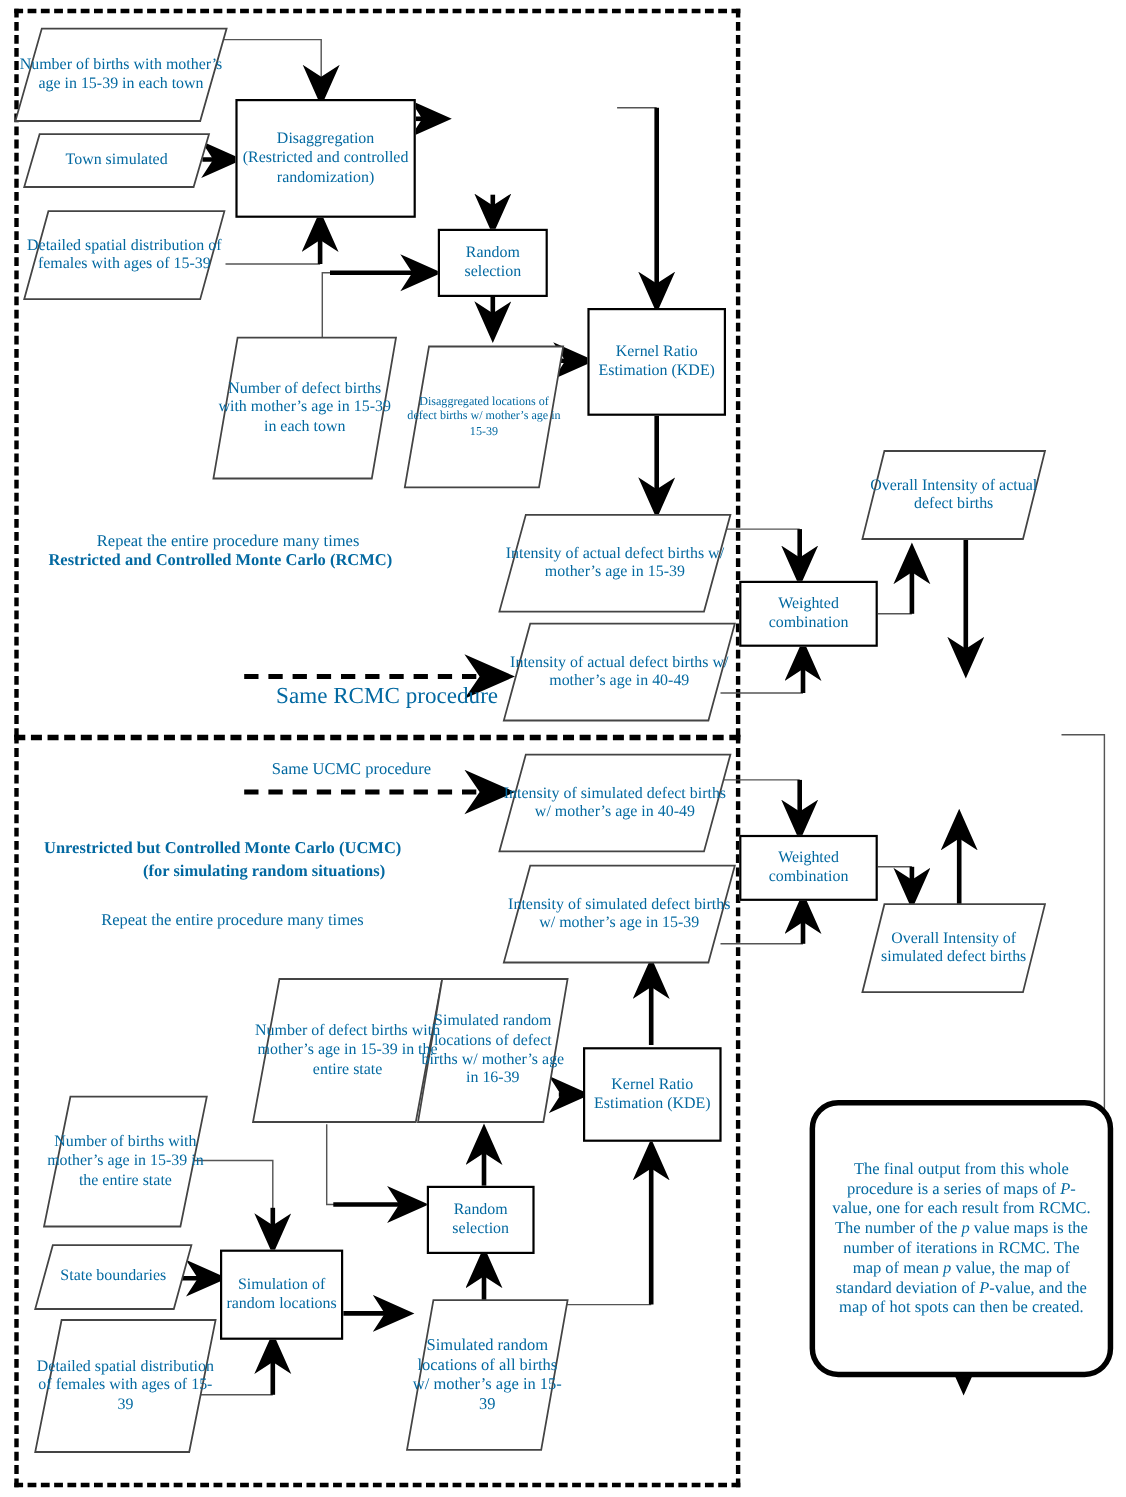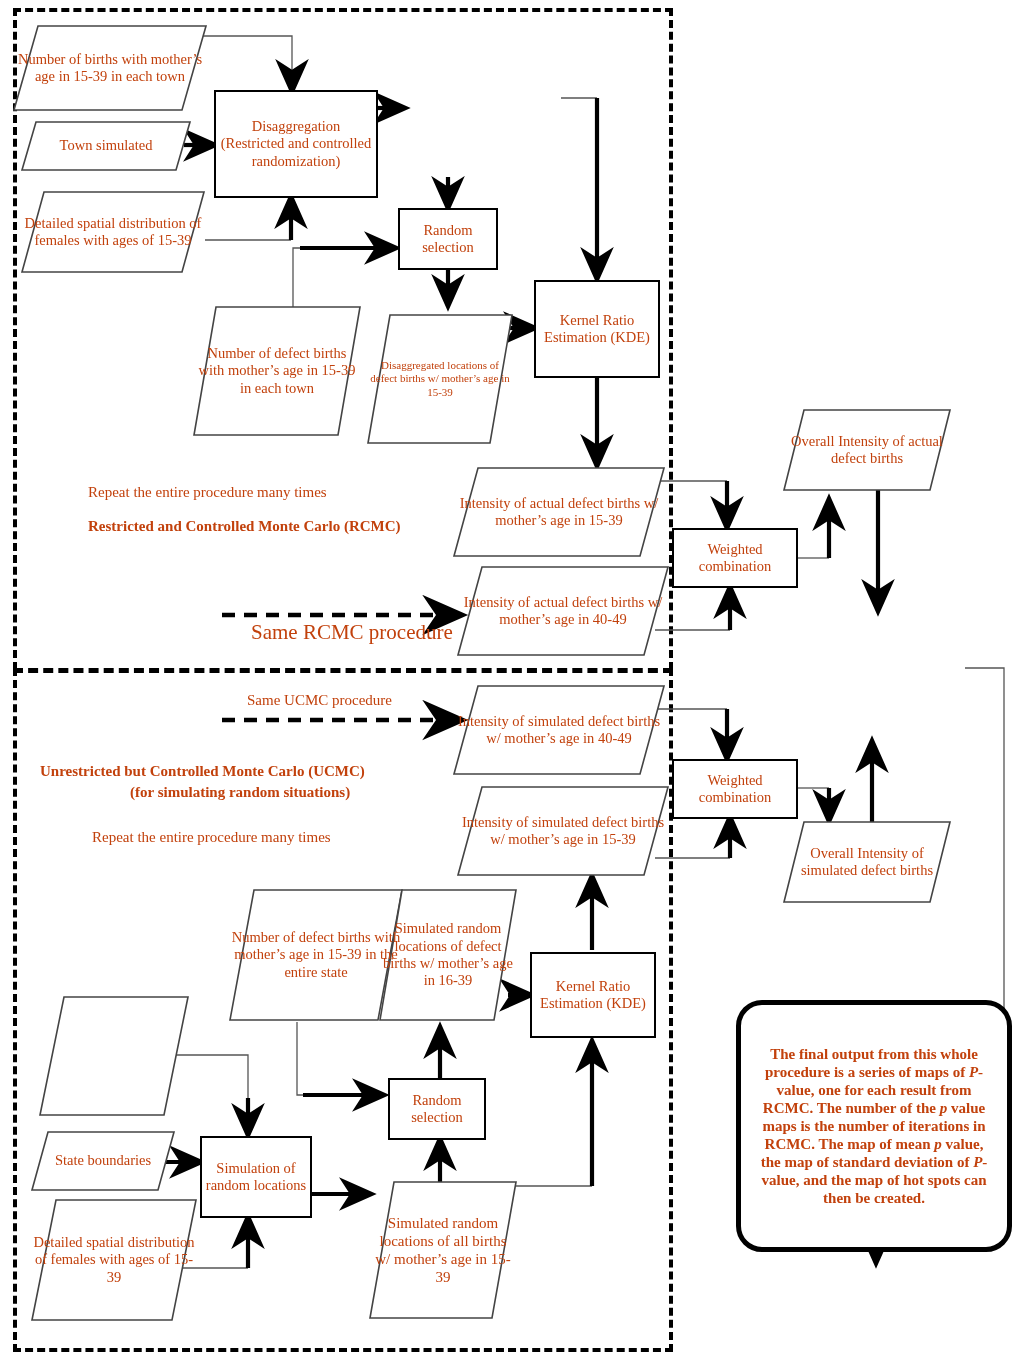--- a/index.html
+++ b/index.html
@@ -1,37 +1,37 @@
 <!DOCTYPE html>
 <html><head>
 <meta charset="utf-8">
 <style>
   html,body{margin:0;padding:0;background:#fff;}
   #page{position:relative;width:1024px;height:1361px;background:#fff;
-        font-family:"Liberation Serif","DejaVu Serif",serif;color:#c2410c;overflow:hidden;}
+        font-family:"Liberation Serif","DejaVu Serif",serif;color:#0369a1;overflow:hidden;}
 
   
   .dashed-region{position:absolute;border:4px dashed #000;box-sizing:border-box;}
   .dashed-hline{position:absolute;border-top:5px dashed #000;}
 
   
   .node{position:absolute;box-sizing:border-box;display:flex;align-items:center;
         justify-content:center;text-align:center;line-height:1.20;}
   .node .txt{display:block;width:100%;padding:0 3px;}
 
   
   .rect{border:2.2px solid #000;background:#fff;}
 
   
   .para{background:transparent;}
   .para .shape{position:absolute;left:0;top:0;width:100%;height:100%;}
   .para .txt{position:relative;z-index:2;}
 
   
-  .rounded{border:5px solid #000;border-radius:26px;background:#fff;font-weight:bold;}
+  .rounded{border:5px solid #000;border-radius:26px;background:#fff;}
 
   
   .label{position:absolute;white-space:nowrap;}
   .label.bold{font-weight:bold;}
   .label.center{text-align:left;}
   svg.arrows{position:absolute;left:0;top:0;width:1024px;height:1361px;
              pointer-events:none;overflow:visible;}
   .ital{font-style:italic;}
 </style>
 </head>
@@ -249,20 +249,21 @@
   </div>
 
   <div class="node rect" style="left:530px;top:952px;width:126px;height:86px;font-size:14.5px;">
     <span class="txt">Kernel Ratio Estimation (KDE)</span>
   </div>
 
   <div class="node para" style="left:38px;top:995px;width:152px;height:122px;font-size:14.5px;">
     <svg class="shape" viewBox="0 0 152 122" preserveAspectRatio="none">
       <polygon points="26,2 150,2 126,120 2,120" fill="#fff" stroke="#444" stroke-width="1.6"></polygon>
     </svg>
+    <span class="txt">Number of births with mother’s age in 15-39 in the entire state</span>
   </div>
 
   <div class="node para" style="left:30px;top:1130px;width:146px;height:62px;font-size:14.5px;">
     <svg class="shape" viewBox="0 0 146 62" preserveAspectRatio="none">
       <polygon points="18,2 144,2 128,60 2,60" fill="#fff" stroke="#444" stroke-width="1.6"></polygon>
     </svg>
     <span class="txt">State boundaries</span>
   </div>
 
   <div class="node para" style="left:30px;top:1198px;width:168px;height:124px;font-size:14.5px;">
@@ -286,21 +287,21 @@
     </svg>
     <span class="txt">Simulated random locations of all births w/ mother’s age in 15-39</span>
   </div>
 
   <div class="node rounded" style="left:736px;top:1000px;width:276px;height:252px;font-size:15px;padding:6px 12px;">
     <span class="txt">The final output from this whole procedure is a series of maps of <span class="ital">P</span>-value, one for each result from RCMC. The number of the <span class="ital">p</span> value maps is the number of iterations in RCMC. The map of mean <span class="ital">p</span> value, the map of standard deviation of <span class="ital">P</span>-value, and the map of hot spots can then be created.</span>
   </div>
 
   <div class="label" style="left:88px;top:484px;font-size:15px;">Repeat the entire procedure many times</div>
 
-  <div class="label bold" style="left:44px;top:518px;font-size:15px;margin-left:44px;">Restricted and Controlled Monte Carlo (RCMC)</div>
+  <div class="label bold" style="left:44px;top:502px;font-size:15px;">Restricted and Controlled Monte Carlo (RCMC)</div>
 
   <div class="label" style="left:251px;top:620px;font-size:21px;">Same RCMC procedure</div>
 
   <div class="label" style="left:247px;top:692px;font-size:15px;">Same UCMC procedure</div>
 
   <div class="label bold center" style="left:40px;top:763px;font-size:15px;">Unrestricted but Controlled Monte Carlo (UCMC)</div>
 
   <div class="label bold center" style="left:130px;top:784px;font-size:15px;">(for simulating random situations)</div>
 
   <div class="label" style="left:92px;top:829px;font-size:15px;">Repeat the entire procedure many times</div>

